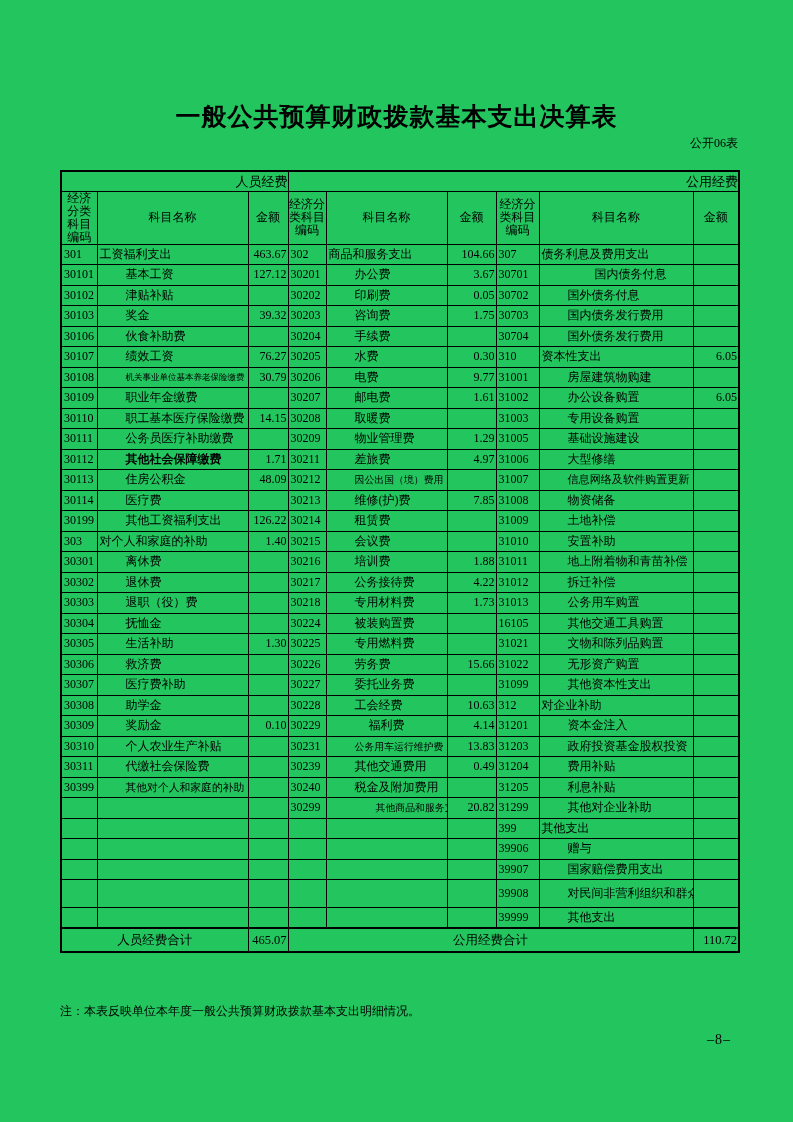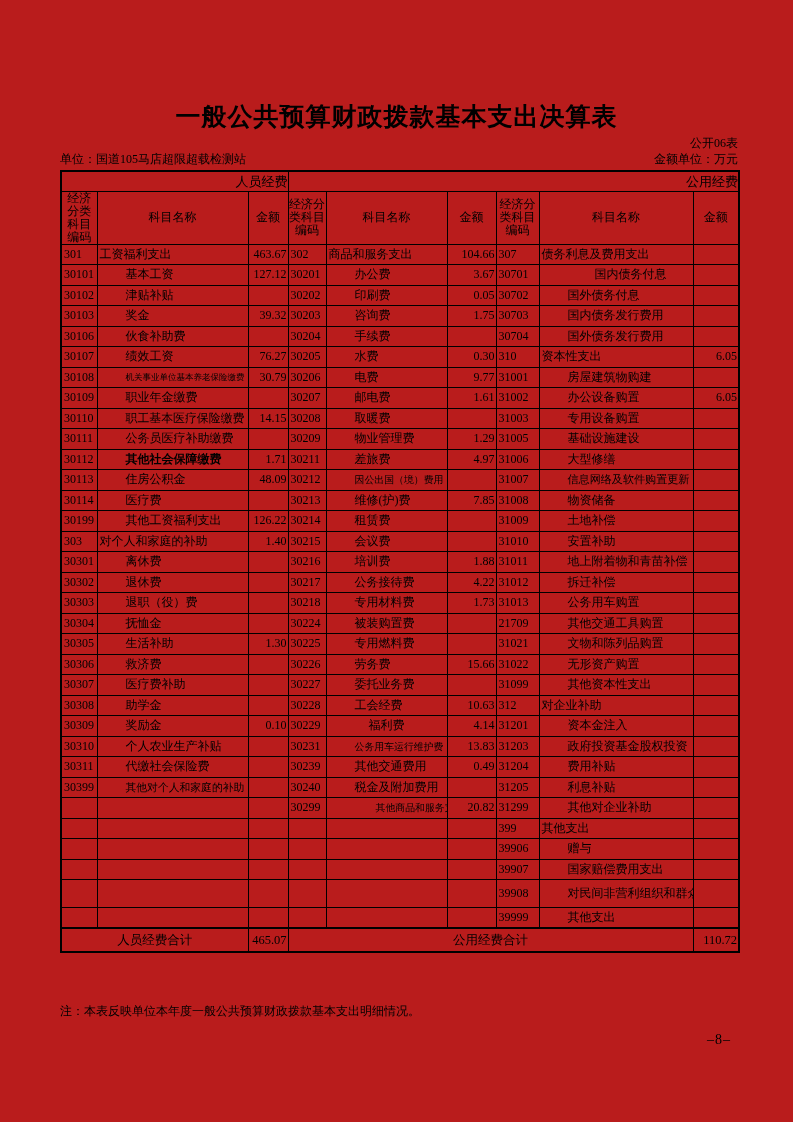--- a/index.html
+++ b/index.html
@@ -1,20 +1,20 @@
 <!DOCTYPE html>
 <html><head>
 <meta charset="utf-8">
 <style>
   * { margin:0; padding:0; box-sizing:border-box; }
   html,body { background:#888; }
   .sheet {
     position:relative;
     width:793px; height:1122px;
-    background:#b91c1c;
+    background:#22c55e;
     font-family:"Liberation Serif","DejaVu Serif",serif;
     color:#000;
     margin:0 auto;
     overflow:hidden;
   }
   .title {
     position:absolute; top:100px; left:0; width:100%;
     text-align:center;
     font-family:"Liberation Sans","DejaVu Sans",sans-serif;
     font-weight:bold; font-size:25px; letter-spacing:1px;
@@ -50,24 +50,20 @@
   tr.total-row td.lbl { text-align:center; }
   .note { position:absolute; top:1003px; left:60px; font-size:12px; }
   .pagenum { position:absolute; top:1032px; right:62px; font-size:14px; letter-spacing:1px; }
 </style>
 </head>
 <body>
 
 <div class="sheet">
   <div class="title">一般公共预算财政拨款基本支出决算表</div>
   <div class="meta-right1">公开06表</div>
-  <div class="meta-line">
-    <span class="meta-unit">单位：国道105马店超限超载检测站</span>
-    <span class="meta-amtunit">金额单位：万元</span>
-  </div>
 
   <table class="main">
     <colgroup>
       <col style="width:36px">
         <col style="width:151px">
         <col style="width:40px">
       <col style="width:38px">
         <col style="width:121px">
         <col style="width:49px">
       <col style="width:43px">
@@ -289,21 +285,21 @@
           <td class="name" style="text-indent: 26px; font-size: 12px;">公务用车购置</td>
           <td class="amt"></td>
         </tr>
         <tr>
           <td class="code">30304</td>
           <td class="name" style="text-indent: 26px; font-size: 12px;">抚恤金</td>
           <td class="amt"></td>
           <td class="code">30224</td>
           <td class="name" style="text-indent: 26px; font-size: 12px;">被装购置费</td>
           <td class="amt"></td>
-          <td class="code">21709</td>
+          <td class="code">16105</td>
           <td class="name" style="text-indent: 26px; font-size: 12px;">其他交通工具购置</td>
           <td class="amt"></td>
         </tr>
         <tr>
           <td class="code">30305</td>
           <td class="name" style="text-indent: 26px; font-size: 12px;">生活补助</td>
           <td class="amt">1.30</td>
           <td class="code">30225</td>
           <td class="name" style="text-indent: 26px; font-size: 12px;">专用燃料费</td>
           <td class="amt"></td>

